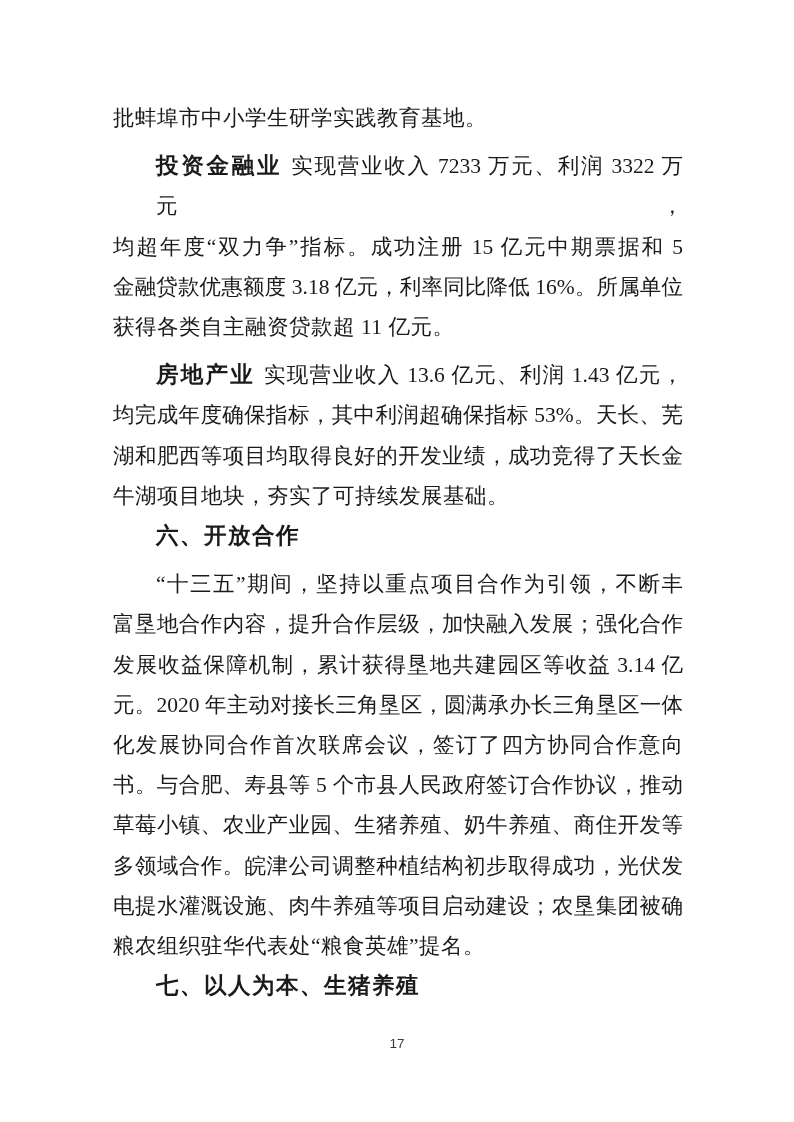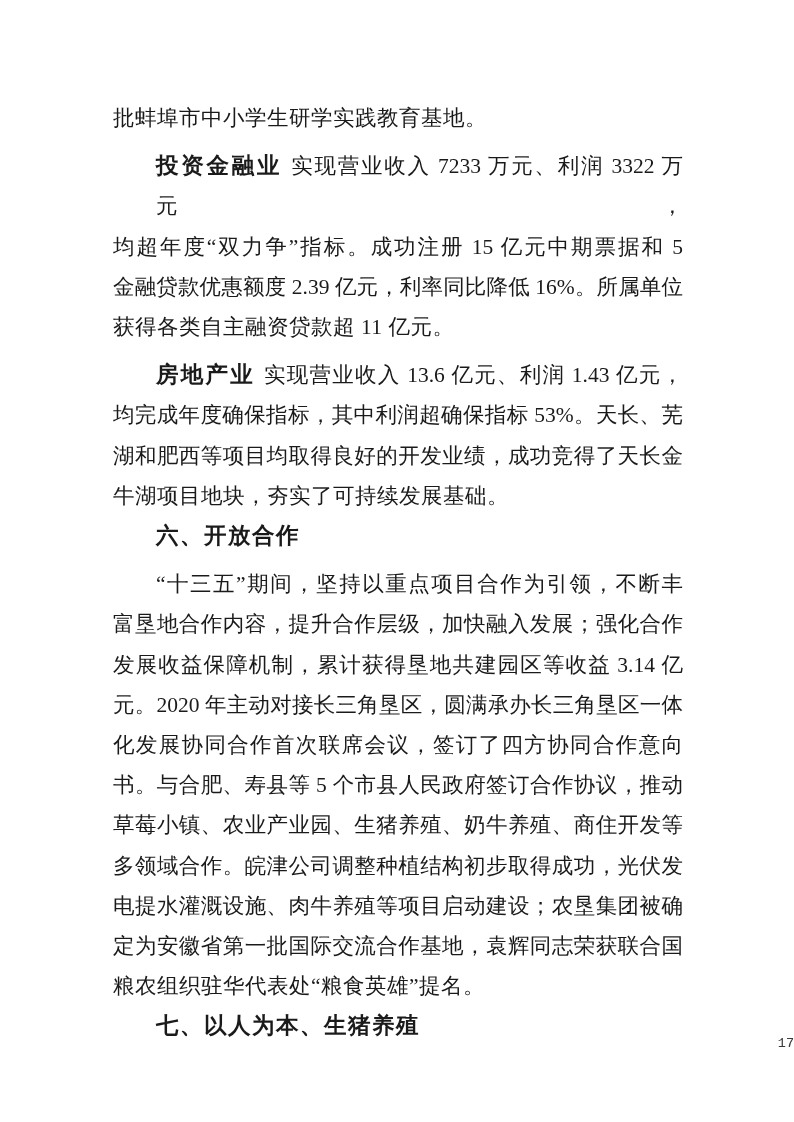--- a/index.html
+++ b/index.html
@@ -56,56 +56,55 @@
     font-family: "Liberation Sans", "DejaVu Sans", sans-serif;
     font-weight: 700;
     font-size: 22.5px;
     letter-spacing: 1.5px;
   }
   .page-number {
     position: absolute;
     top: 1036px;
     left: 0;
     width: 100%;
-    text-align: right;
+    text-align: center;
     font-size: 13.5px;
     color: #3a3a3a;
-    font-family: Liberation Mono, monospace;
+    font-family: Liberation Sans, sans-serif;
   }
 </style>
 </head>
 <body>
 
 <div class="page">
   <div class="text-column">
 
     <div class="line">批蚌埠市中小学生研学实践教育基地。</div>
 
     <div class="line indent fill"><span class="lead">投资金融业</span><span>实现营业收入 7233 万元、利润 3322 万元，</span></div>
     <div class="line fill">均超年度“双力争”指标。成功注册 15 亿元中期票据和 5</div>
-    <div class="line fill">金融贷款优惠额度 2.39 亿元，利率同比降低 16%。所属单位</div>
+    <div class="line fill">金融贷款优惠额度 3.18 亿元，利率同比降低 16%。所属单位</div>
     <div class="line">获得各类自主融资贷款超 11 亿元。</div>
 
     <div class="line indent fill"><span class="lead">房地产业</span><span>实现营业收入 13.6 亿元、利润 1.43 亿元，</span></div>
     <div class="line fill">均完成年度确保指标，其中利润超确保指标 53%。天长、芜</div>
     <div class="line fill">湖和肥西等项目均取得良好的开发业绩，成功竞得了天长金</div>
     <div class="line">牛湖项目地块，夯实了可持续发展基础。</div>
 
     <div class="line heading indent">六、开放合作</div>
 
     <div class="line indent fill">“十三五”期间，坚持以重点项目合作为引领，不断丰</div>
     <div class="line fill">富垦地合作内容，提升合作层级，加快融入发展；强化合作</div>
     <div class="line fill">发展收益保障机制，累计获得垦地共建园区等收益 3.14 亿</div>
     <div class="line fill">元。2020 年主动对接长三角垦区，圆满承办长三角垦区一体</div>
     <div class="line fill">化发展协同合作首次联席会议，签订了四方协同合作意向</div>
     <div class="line fill">书。与合肥、寿县等 5 个市县人民政府签订合作协议，推动</div>
     <div class="line fill">草莓小镇、农业产业园、生猪养殖、奶牛养殖、商住开发等</div>
     <div class="line fill">多领域合作。皖津公司调整种植结构初步取得成功，光伏发</div>
     <div class="line fill">电提水灌溉设施、肉牛养殖等项目启动建设；农垦集团被确</div>
-    <div class="line fill">定为安徽省第一批国际交流合作基地，袁辉同志荣获联合国</div>
     <div class="line">粮农组织驻华代表处“粮食英雄”提名。</div>
 
     <div class="line heading indent">七、以人为本、生猪养殖</div>
 
   </div>
 
   <div class="page-number">17</div>
 </div>
 
 </body></html>

